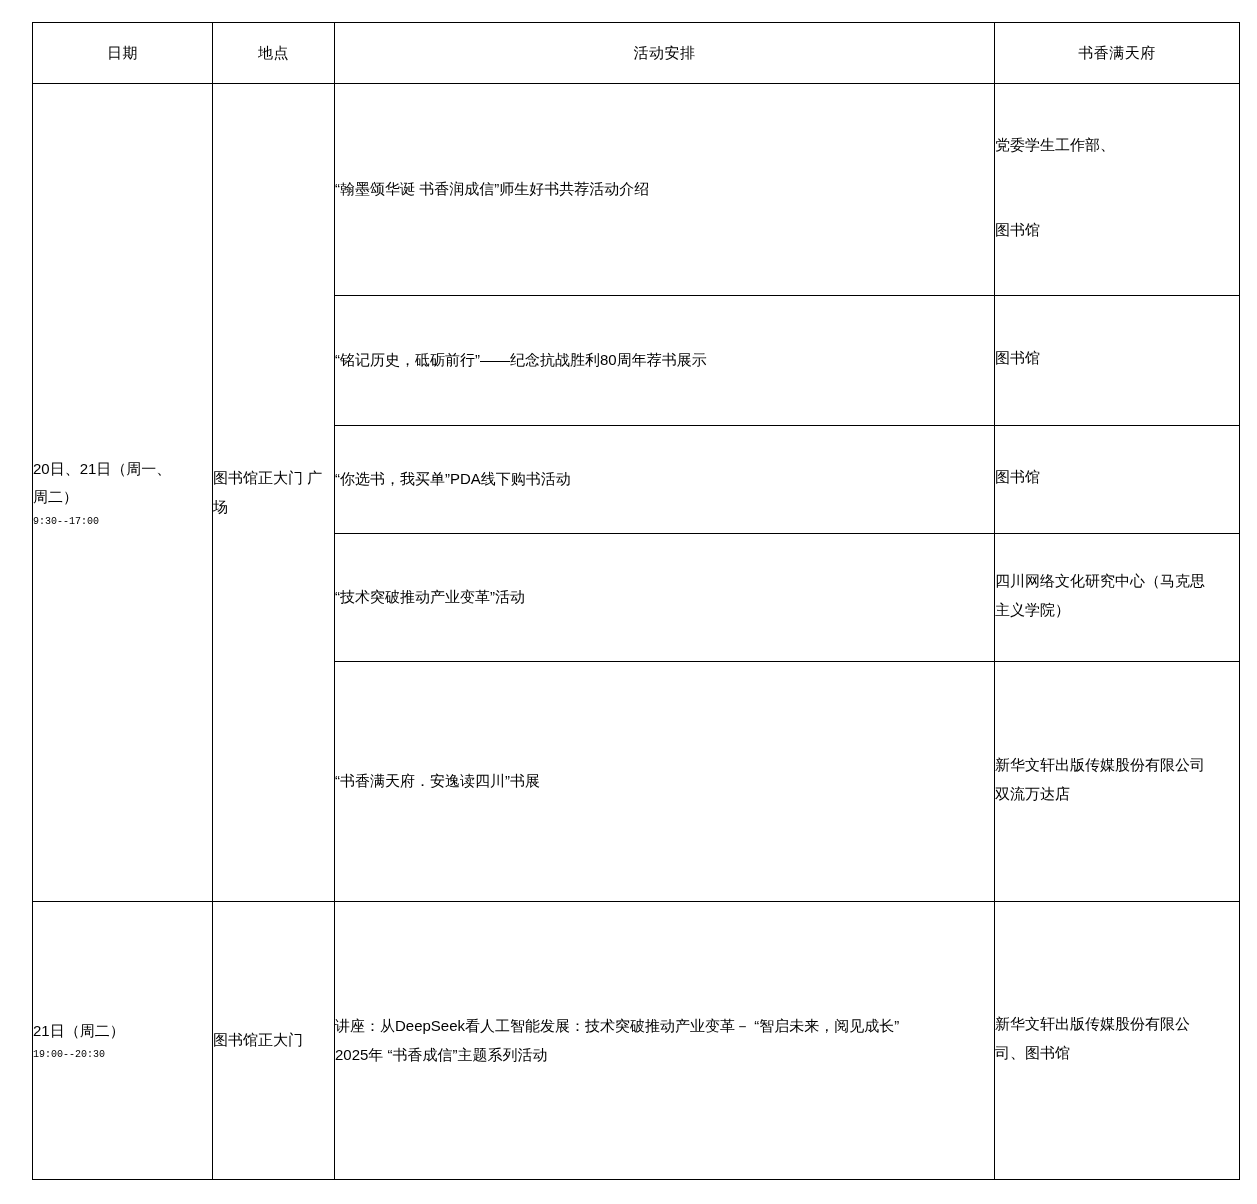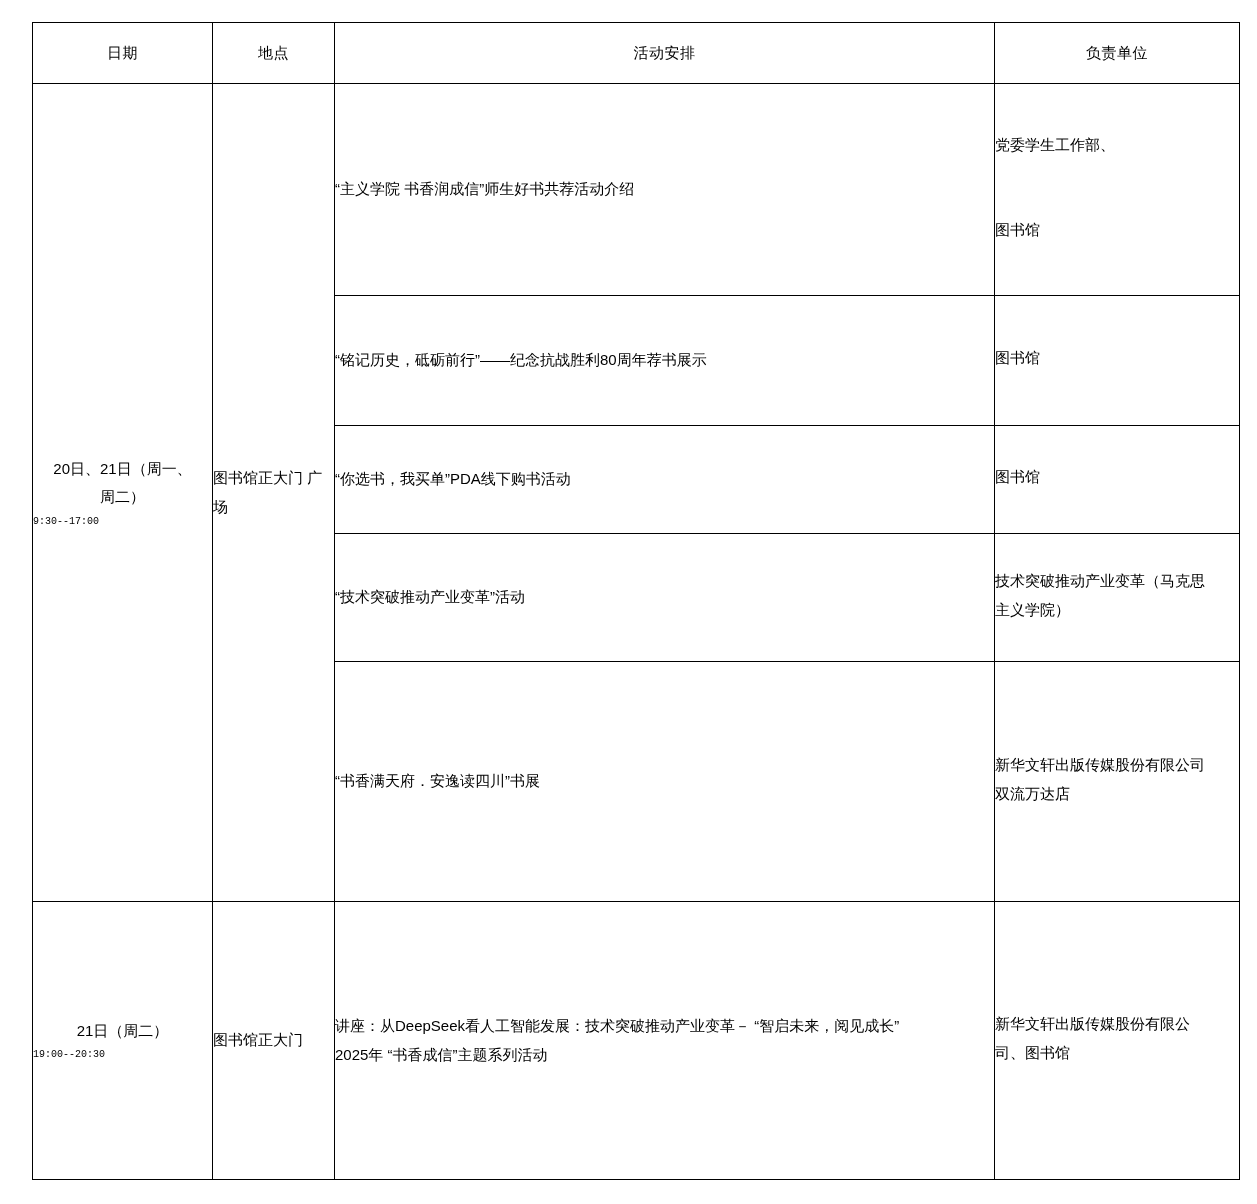--- a/index.html
+++ b/index.html
@@ -50,21 +50,20 @@
     letter-spacing: 0.5px;
   }
   .date-cell {
     padding: 8px 16px;
     vertical-align: middle;
     font-size: 14px;
     line-height: 2.4;
   }
   .date-cell .dline {
     display: block;
-    text-align: center;
   }
   .date-cell .time {
     display: block;
     font-family: "Liberation Mono", "DejaVu Sans Mono", monospace;
     font-size: 10px;
     letter-spacing: 0;
   }
   .place-cell {
     padding: 8px 16px;
     vertical-align: middle;
@@ -103,36 +102,36 @@
       <col class="c-date">
       <col class="c-place">
       <col class="c-act">
       <col class="c-unit">
     </colgroup>
     <thead>
       <tr>
         <th class="head-cell">日期</th>
         <th class="head-cell">地点</th>
         <th class="head-cell">活动安排</th>
-        <th class="head-cell">负责单位</th>
+        <th class="head-cell">书香满天府</th>
       </tr>
     </thead>
     <tbody>
 
       <tr class="row-h1">
         <td class="date-cell" rowspan="5">
           <span class="dline">20日、21日（周一、</span>
           <span class="dline">周二）</span>
           <span class="time">9:30--17:00</span>
         </td>
         <td class="place-cell" rowspan="5">
           <span class="dline">图书馆正大门</span>
           <span class="dline">广场</span>
         </td>
-        <td class="act-cell">“主义学院 书香润成信”师生好书共荐活动介绍</td>
+        <td class="act-cell">“翰墨颂华诞 书香润成信”师生好书共荐活动介绍</td>
         <td class="unit-cell">
           <span class="u-l1">党委学生工作部、</span>
           <span class="u-gap"></span>
           <span class="u-l1">图书馆</span>
         </td>
       </tr>
 
       <tr class="row-h2">
         <td class="act-cell">“铭记历史，砥砺前行”——纪念抗战胜利80周年荐书展示</td>
         <td class="unit-cell">
@@ -143,21 +142,21 @@
       <tr class="row-h3">
         <td class="act-cell">“你选书，我买单”PDA线下购书活动</td>
         <td class="unit-cell">
           <span class="u-l1">图书馆</span>
         </td>
       </tr>
 
       <tr class="row-h4">
         <td class="act-cell">“技术突破推动产业变革”活动</td>
         <td class="unit-cell">
-          <span class="u-l1">技术突破推动产业变革（马克思</span>
+          <span class="u-l1">四川网络文化研究中心（马克思</span>
           <span class="u-l1">主义学院）</span>
         </td>
       </tr>
 
       <tr class="row-h5">
         <td class="act-cell">“书香满天府．安逸读四川”书展</td>
         <td class="unit-cell">
           <span class="u-l1">新华文轩出版传媒股份有限公司</span>
           <span class="u-l1">双流万达店</span>
         </td>

